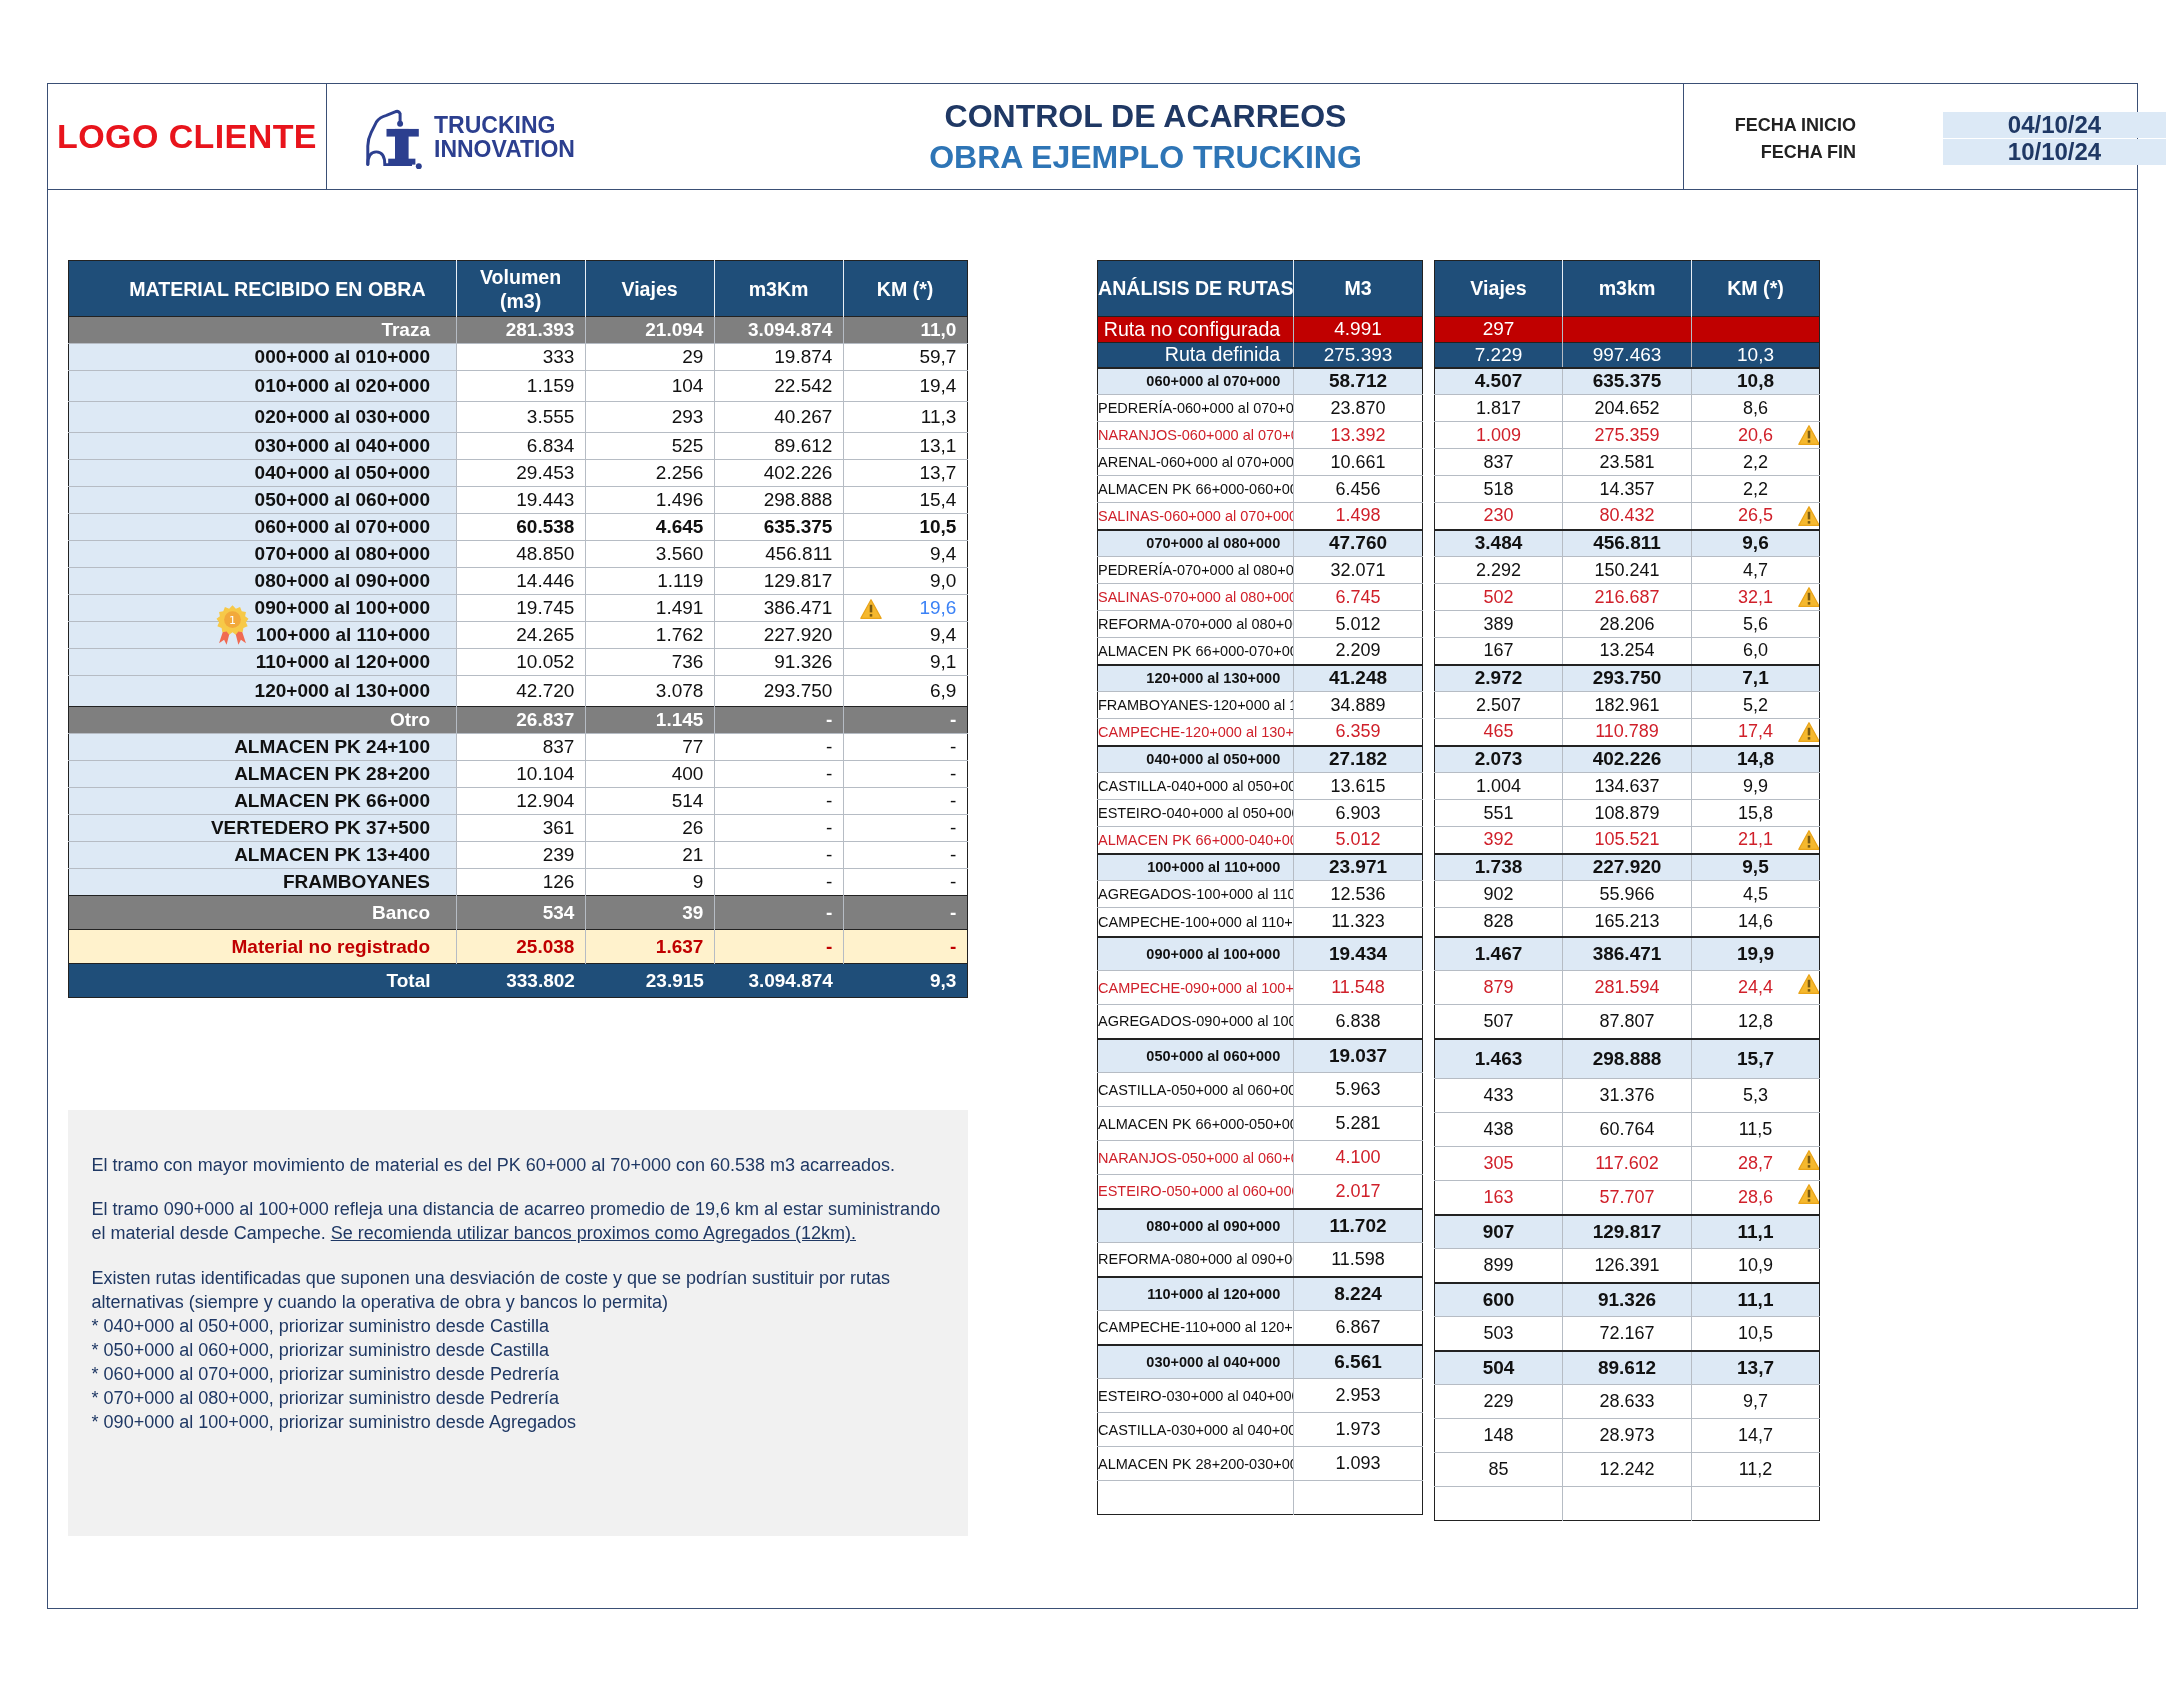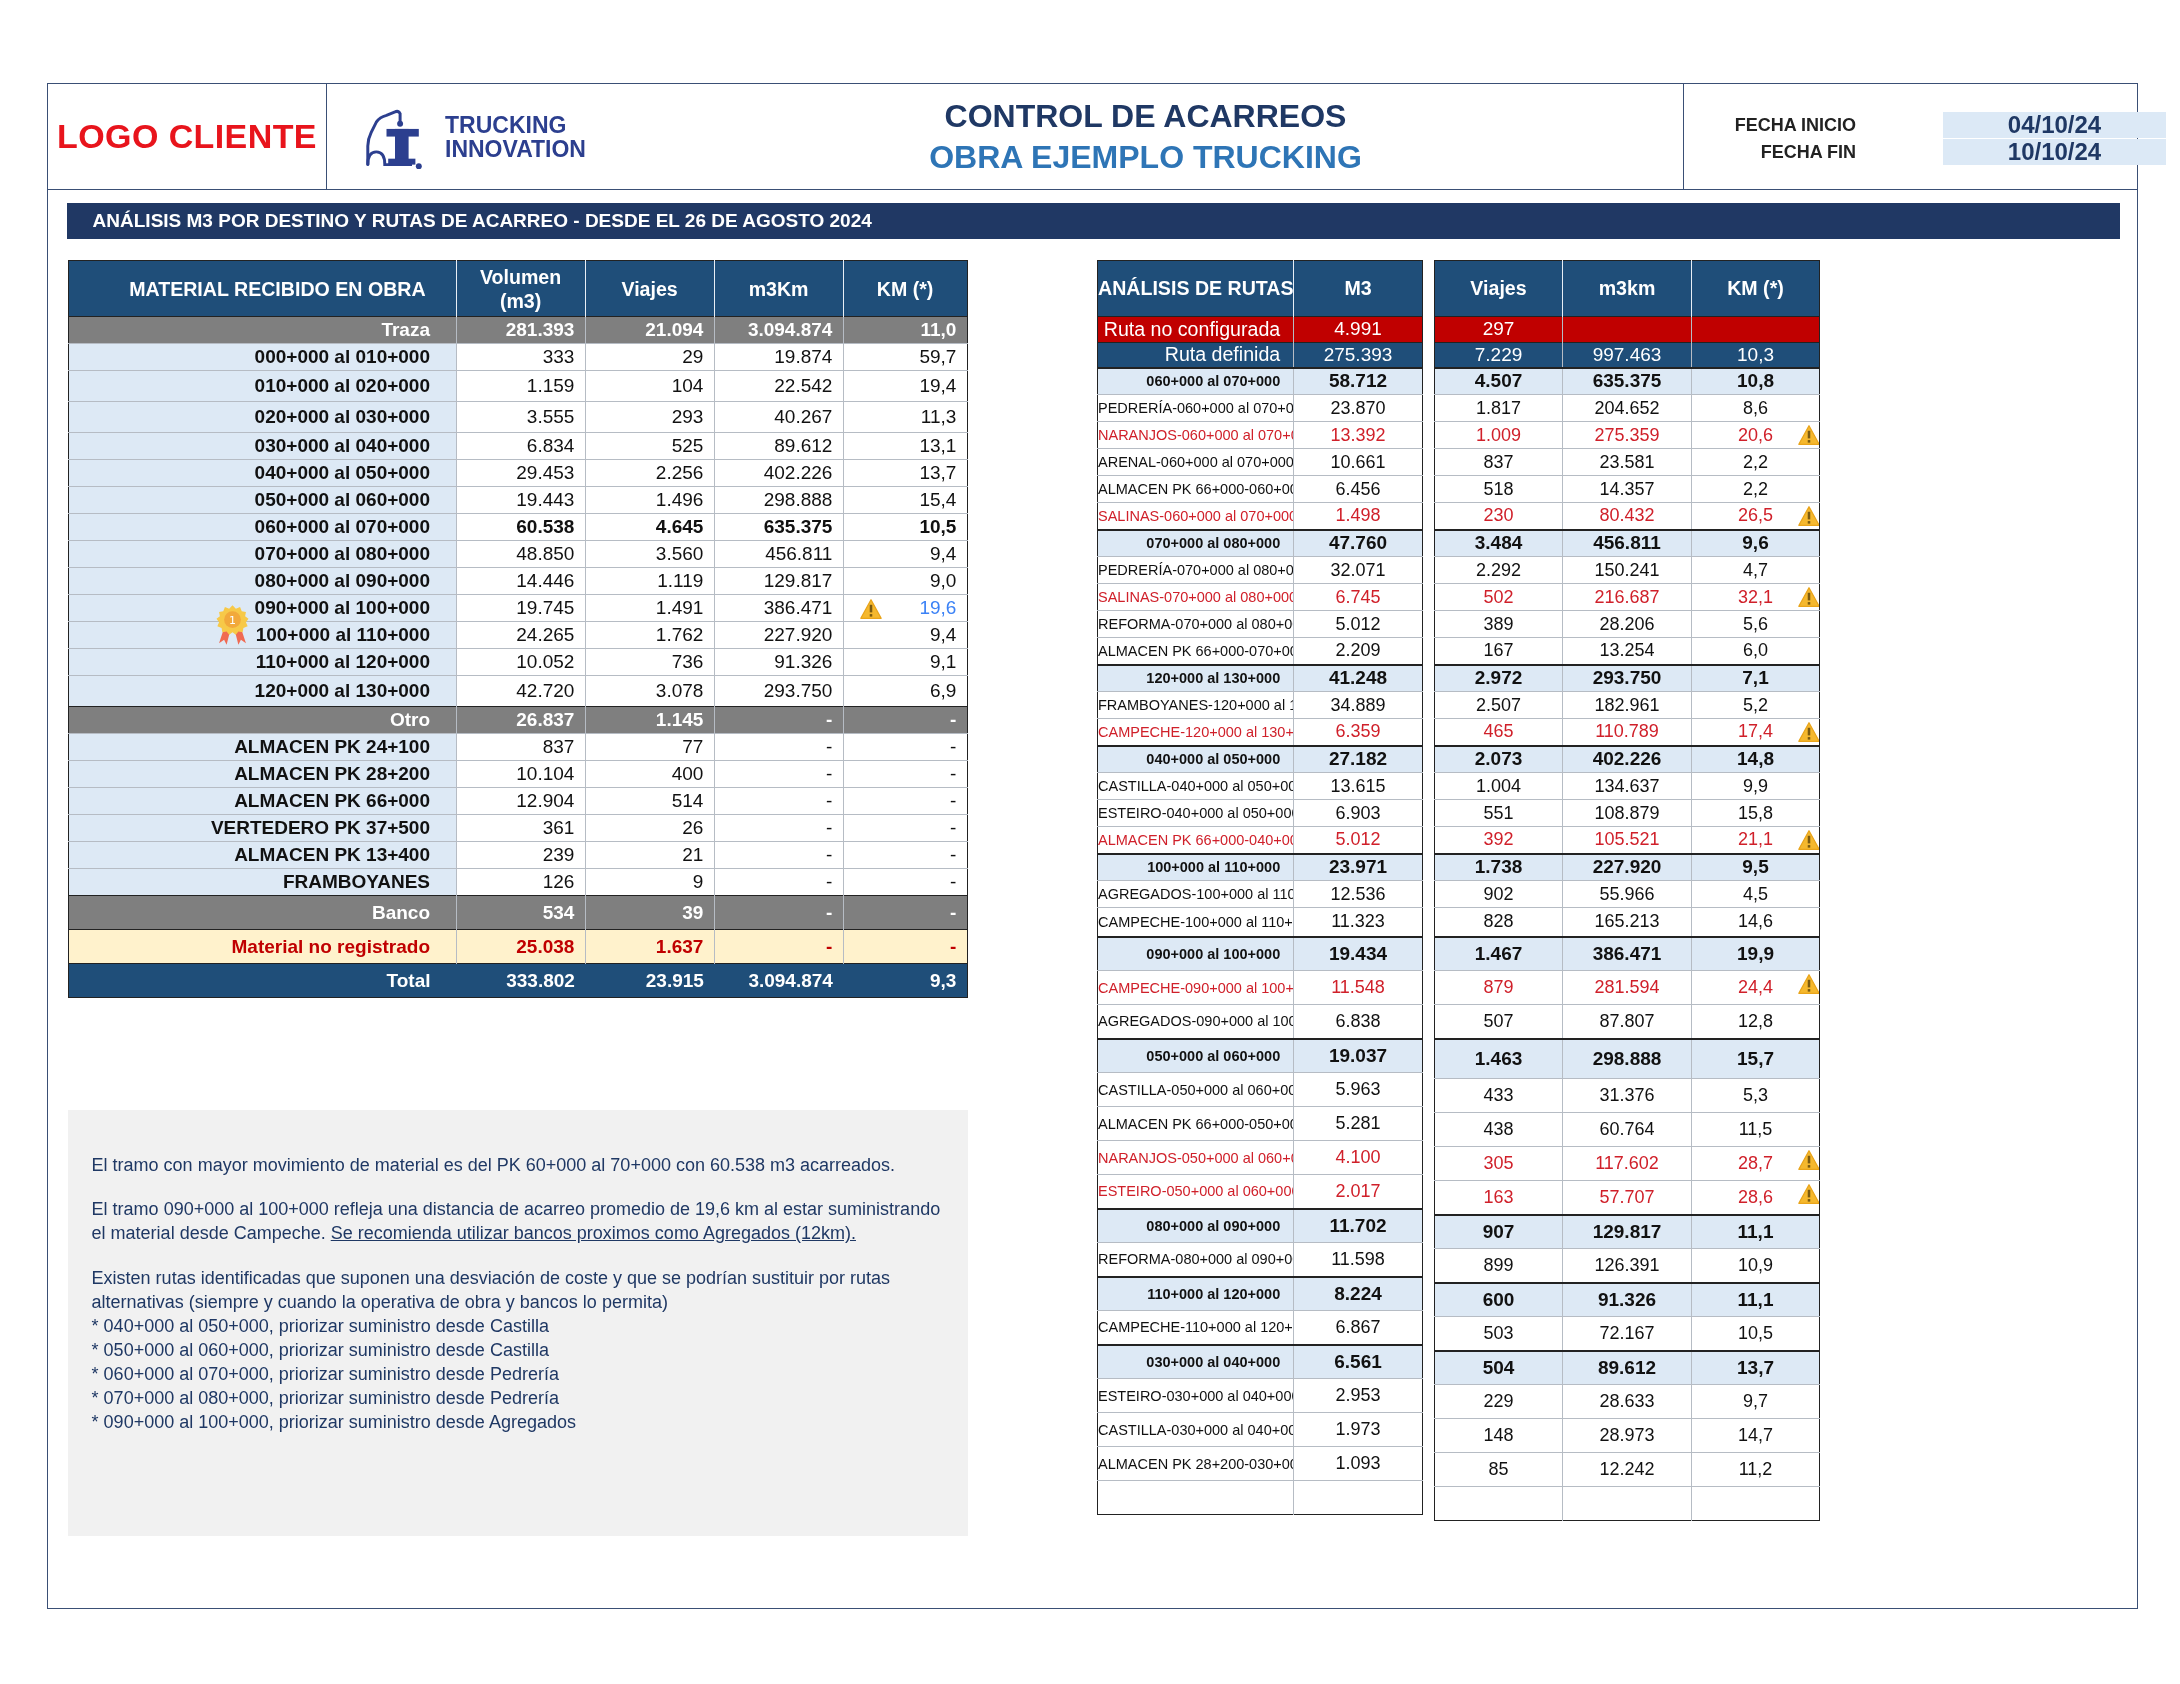--- a/index.html
+++ b/index.html
@@ -6,21 +6,21 @@
   html, body { width: 2181px; height: 1685px; background: #ffffff; overflow: hidden; }
   body { font-family: "Liberation Sans", "DejaVu Sans", sans-serif; color: #111; position: relative; }
 
   .frame { position: absolute; left: 47px; top: 83px; width: 2091px; height: 1526px; border: 1.7px solid #3a4f75; }
   .hdr { position: absolute; left: 0; top: 0; width: 100%; height: 106px; border-bottom: 1.7px solid #3a4f75; }
   .hdr-cell { position: absolute; top: 0; height: 100%; }
   .hdr-logo-client { left: 0; width: 279px; border-right: 1.7px solid #3a4f75; display: flex; align-items: center; justify-content: center; }
   .logo-client-text { color: #e8141c; font-weight: bold; font-size: 34px; letter-spacing: 0.4px; }
   .hdr-logo-trucking { left: 279px; width: 281px; display: flex; align-items: center; padding-left: 34px; }
   .trk-icon { width: 68px; height: 64px; }
-  .trk-text { color: #2c3f8f; font-weight: bold; font-size: 23px; line-height: 24px; margin-left: 16px; }
+  .trk-text { color: #2c3f8f; font-weight: bold; font-size: 23px; line-height: 24px; margin-left: 5px; }
   .hdr-title { left: 560px; width: 1076px; border-right: 1.7px solid #3a4f75; text-align: center; padding-top: 12px; }
   .title1 { color: #1f3864; font-size: 32px; font-weight: bold; line-height: 41px; }
   .title2 { color: #2e75b6; font-size: 32px; font-weight: bold; line-height: 41px; }
   .hdr-dates { left: 1635px; width: 454px; }
   .date-row { position: absolute; left: 0; width: 100%; height: 25.6px; }
   .date-label { position: absolute; right: 281px; font-size: 18px; font-weight: bold; color: #222; top: 2.6px; }
   .date-val { position: absolute; left: 260px; width: 223px; height: 25.6px; background: #dce9f6; color: #1f3864; font-size: 24px; font-weight: bold; text-align: center; line-height: 25.6px; }
 
   .section-bar { position: absolute; left: 19px; top: 119px; width: 2053px; height: 36px; background: #203864; color: #fff; font-size: 19px; font-weight: bold; line-height: 36px; padding-left: 25.6px; }
 
@@ -106,21 +106,20 @@
         <span class="date-label">FECHA INICIO</span>
         <span class="date-val">04/10/24</span>
       </div>
       <div class="date-row" style="top:55px">
         <span class="date-label">FECHA FIN</span>
         <span class="date-val">10/10/24</span>
       </div>
     </div>
   </div>
 
-  <div class="section-bar">ANÁLISIS M3 POR DESTINO Y RUTAS DE ACARREO - DESDE EL 26 DE AGOSTO 2024</div>
 
   <table class="tbl-left">
     <colgroup>
         <col style="width:388px">
         <col style="width:129px">
         <col style="width:129px">
         <col style="width:129px">
         <col style="width:124px">
       </colgroup>
     <thead>

